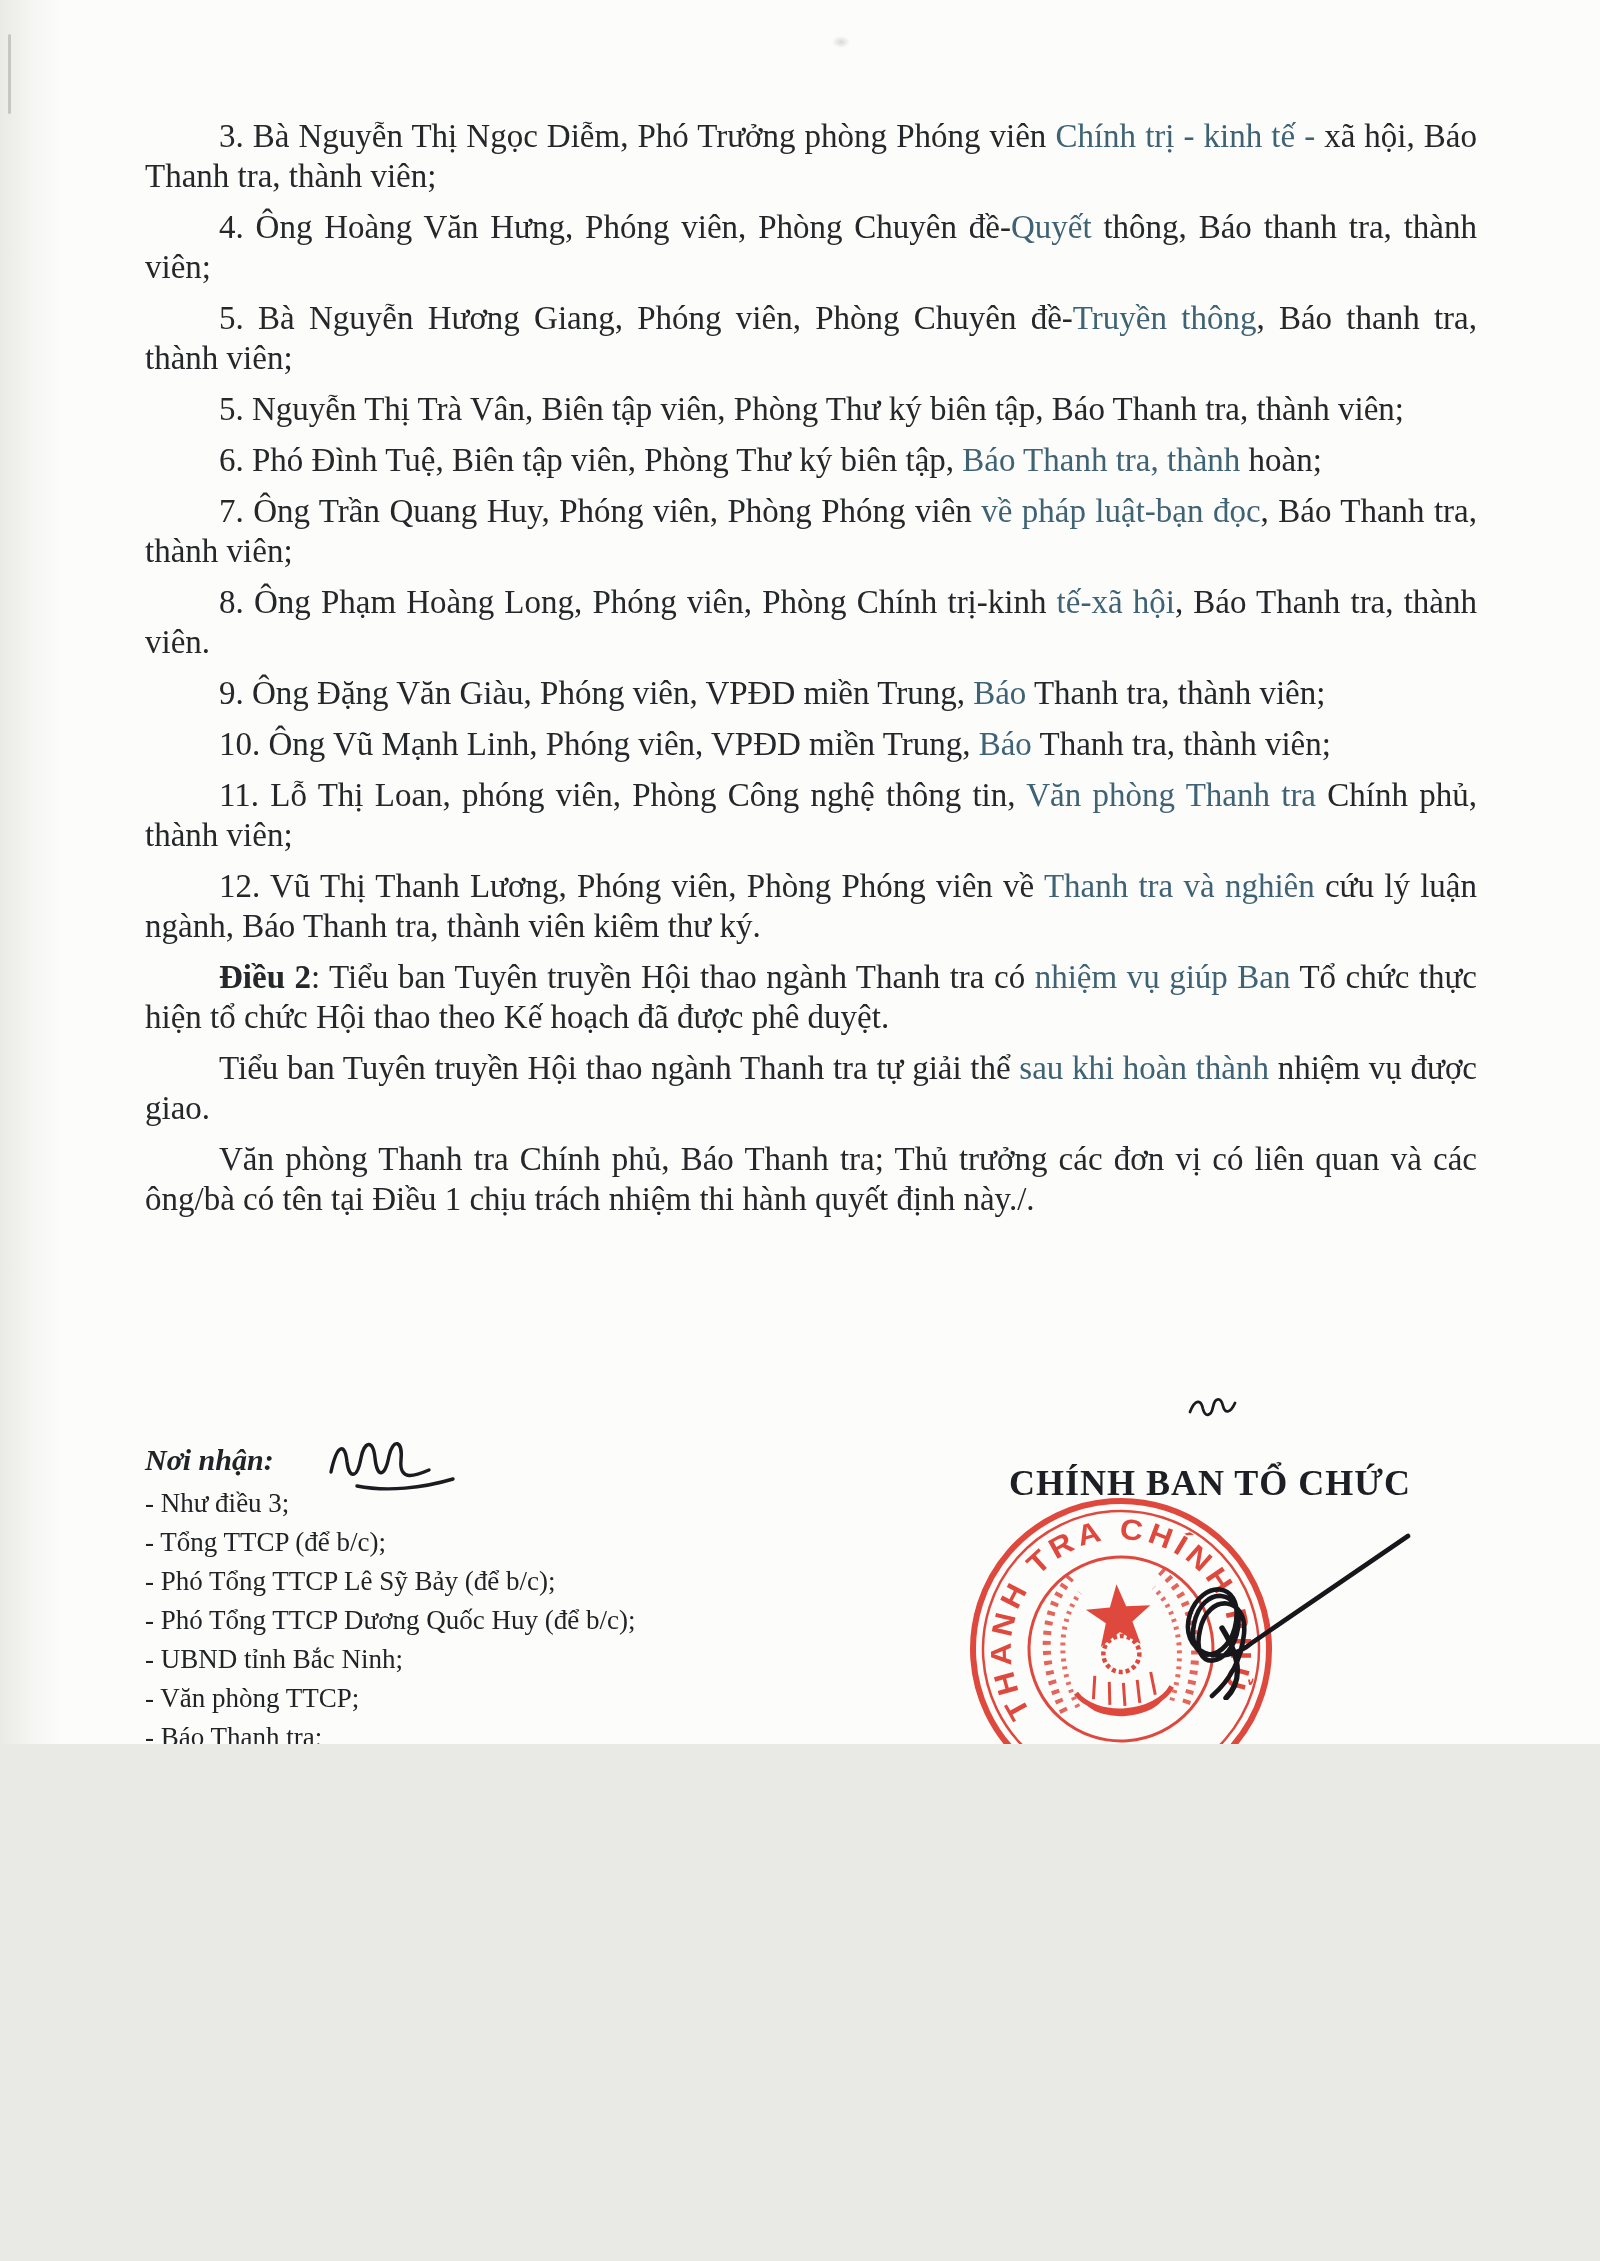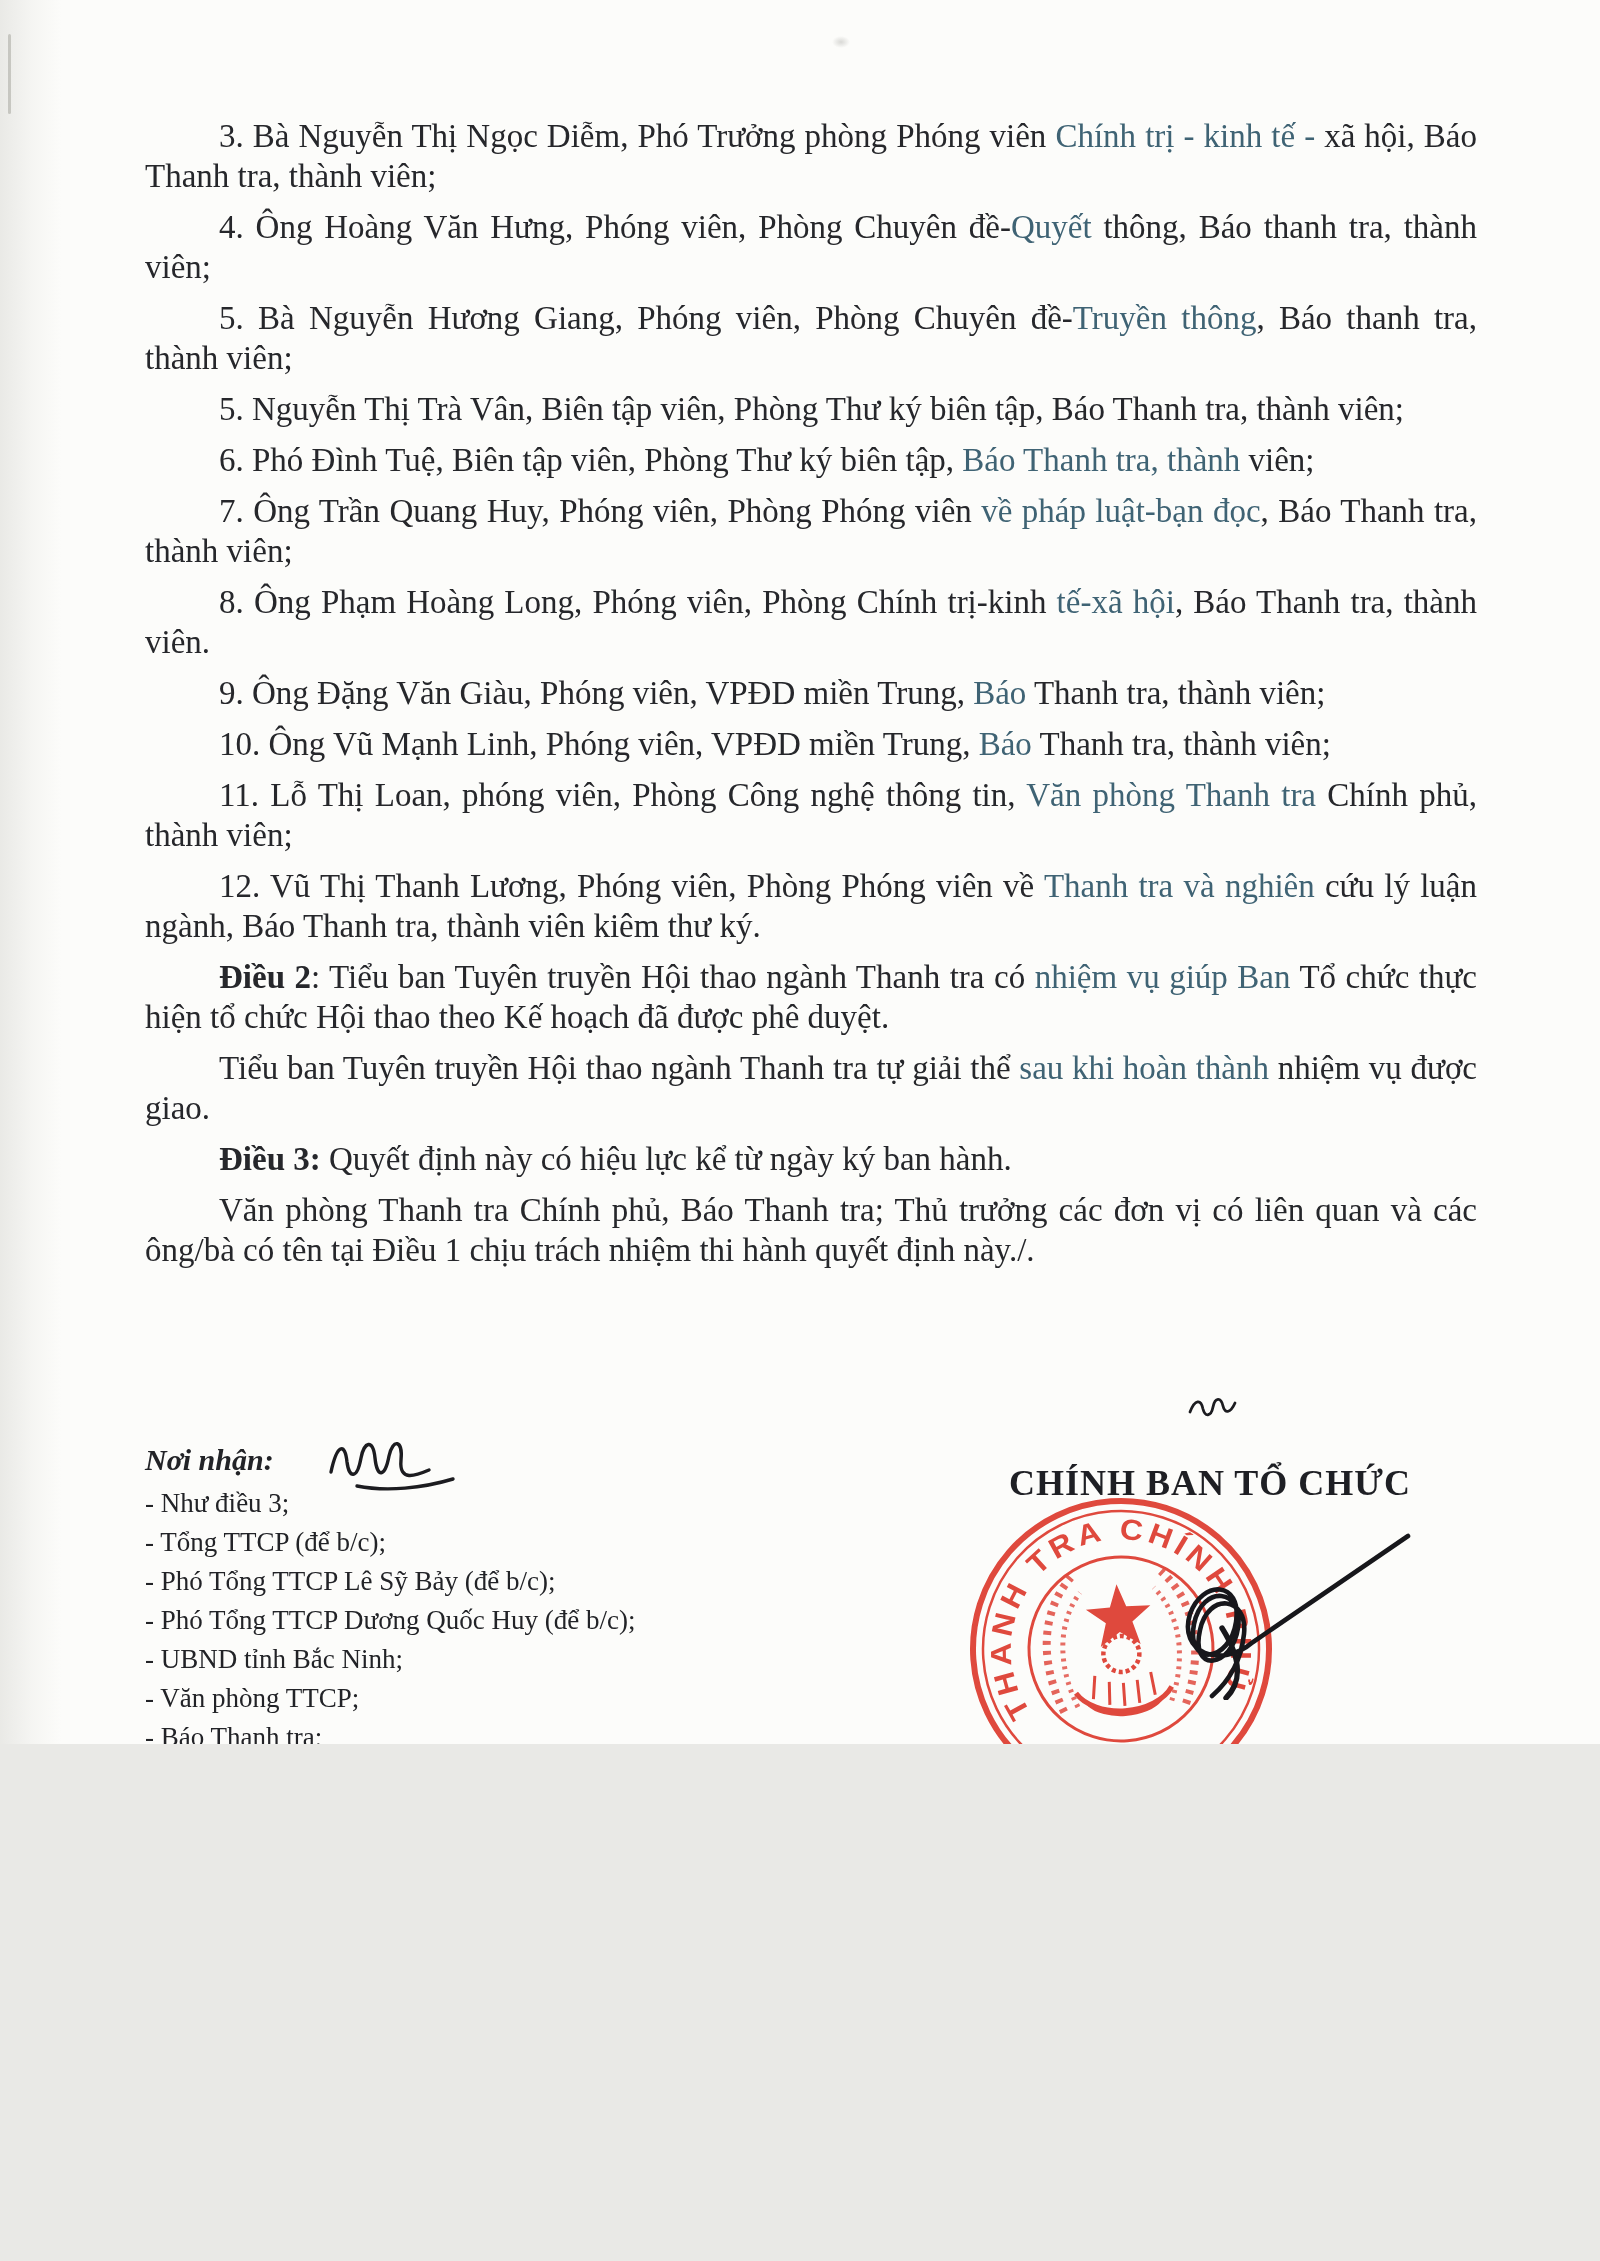--- a/index.html
+++ b/index.html
@@ -49,30 +49,29 @@
 
   <div class="edge-band"></div>
   <div class="edge-line"></div>
   <div class="speck"></div>
 
   <section class="body-text">
     <p><span>3. Bà Nguyễn Thị Ngọc Diễm, Phó Trưởng phòng Phóng viên </span><span class="tint">Chính trị - kinh tế -</span><span> xã hội, Báo Thanh tra, thành viên;</span></p>
     <p><span>4. Ông Hoàng Văn Hưng, Phóng viên, Phòng Chuyên đề-</span><span class="tint">Quyết</span><span> thông, Báo thanh tra, thành viên;</span></p>
     <p><span>5. Bà Nguyễn Hương Giang, Phóng viên, Phòng Chuyên đề-</span><span class="tint">Truyền thông</span><span>, Báo thanh tra, thành viên;</span></p>
     <p><span>5. Nguyễn Thị Trà Vân, Biên tập viên, Phòng Thư ký biên tập, Báo Thanh tra, thành viên;</span></p>
-    <p><span>6. Phó Đình Tuệ, Biên tập viên, Phòng Thư ký biên tập, </span><span class="tint">Báo Thanh tra, thành</span><span> viên;</span></p>
+    <p><span>6. Phó Đình Tuệ, Biên tập viên, Phòng Thư ký biên tập, </span><span class="tint">Báo Thanh tra, thành</span><span> hoàn;</span></p>
     <p><span>7. Ông Trần Quang Huy, Phóng viên, Phòng Phóng viên </span><span class="tint">về pháp luật-bạn đọc</span><span>, Báo Thanh tra, thành viên;</span></p>
     <p><span>8. Ông Phạm Hoàng Long, Phóng viên, Phòng Chính trị-kinh </span><span class="tint">tế-xã hội</span><span>, Báo Thanh tra, thành viên.</span></p>
     <p><span>9. Ông Đặng Văn Giàu, Phóng viên, VPĐD miền Trung, </span><span class="tint">Báo</span><span> Thanh tra, thành viên;</span></p>
     <p><span>10. Ông Vũ Mạnh Linh, Phóng viên, VPĐD miền Trung, </span><span class="tint">Báo</span><span> Thanh tra, thành viên;</span></p>
     <p><span>11. Lỗ Thị Loan, phóng viên, Phòng Công nghệ thông tin, </span><span class="tint">Văn phòng Thanh tra</span><span> Chính phủ, thành viên;</span></p>
     <p><span>12. Vũ Thị Thanh Lương, Phóng viên, Phòng Phóng viên về </span><span class="tint">Thanh tra và nghiên</span><span> cứu lý luận ngành, Báo Thanh tra, thành viên kiêm thư ký.</span></p>
     <p><span class="b">Điều 2</span><span>: Tiểu ban Tuyên truyền Hội thao ngành Thanh tra có </span><span class="tint">nhiệm vụ giúp Ban</span><span> Tổ chức thực hiện tổ chức Hội thao theo Kế hoạch đã được phê duyệt.</span></p>
     <p><span>Tiểu ban Tuyên truyền Hội thao ngành Thanh tra tự giải thể </span><span class="tint">sau khi hoàn thành</span><span> nhiệm vụ được giao.</span></p>
-    <p><span class="b">Điều 3:</span><span> Quyết định này có hiệu lực kể từ ngày ký ban hành.</span></p>
     <p><span>Văn phòng Thanh tra Chính phủ, Báo Thanh tra; Thủ trưởng các đơn vị có liên quan và các ông/bà có tên tại Điều 1 chịu trách nhiệm thi hành quyết định này./.</span></p>
   </section>
 
   <svg class="hw-endmark" width="52" height="30" viewBox="0 0 52 30">
     <path d="M4,20 C9,7 15,7 17,17 C19,25 25,25 27,15 C29,5 35,5 37,14 C39,23 45,20 49,11" fill="none" stroke="#1c1c20" stroke-width="2.8" stroke-linecap="round"></path>
   </svg>
 
   <aside class="recipients">
     <div class="recipients-header">
       <span class="label">Nơi nhận:</span>

